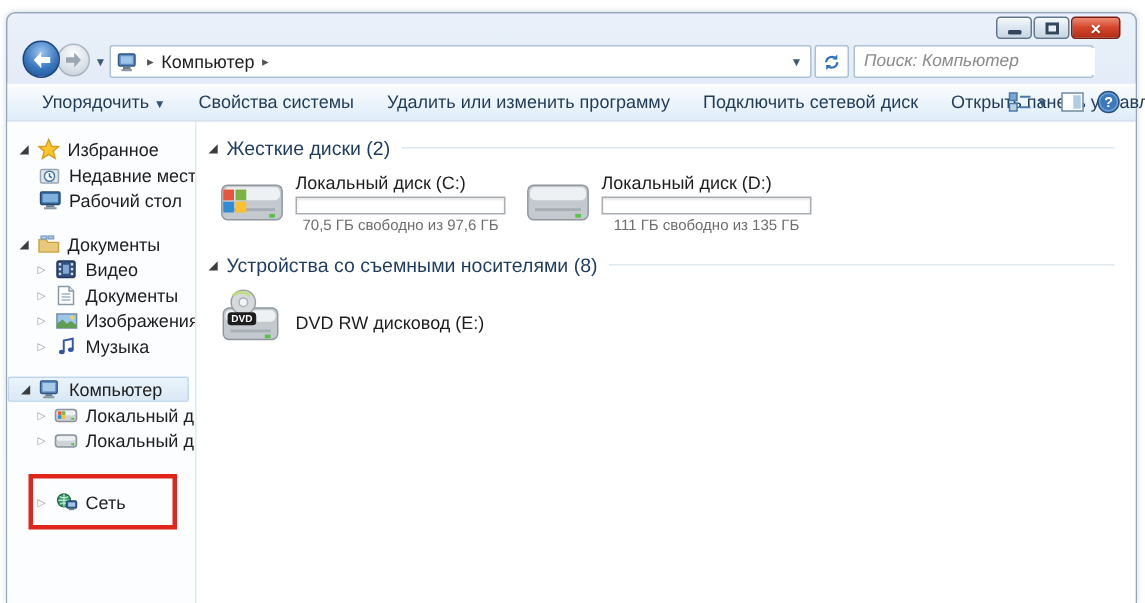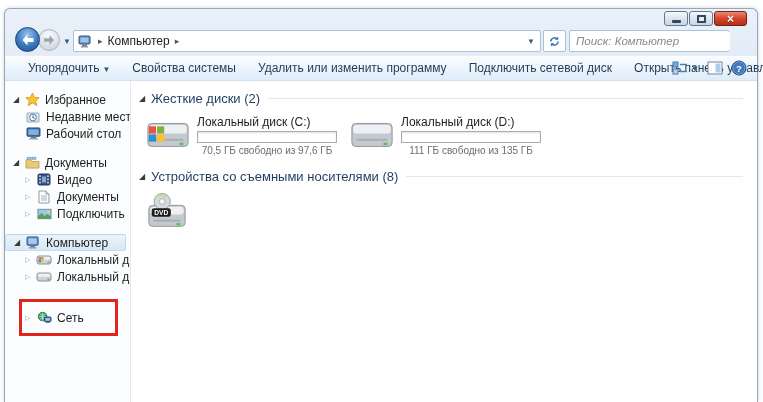--- a/index.html
+++ b/index.html
@@ -276,21 +276,32 @@
       </div>
       <div class="side-row child">
         <span class="exp">▷</span>
         <span class="sicon">
           <svg width="15" height="12" viewBox="0 0 16 12">
               <rect x="1" y="1" width="14" height="10" fill="#9cc7ea" stroke="#6f8aa5"></rect>
               <path d="M1 8 L5 5 L8 8 L11 6 L15 9 V11 H1 Z" fill="#5d9e54"></path>
               <circle cx="12" cy="3.5" r="1.5" fill="#f6d34c"></circle>
             </svg>
         </span>
-        <span>Подключить</span>
+        <span>Изображения</span>
+      </div>
+      <div class="side-row child">
+        <span class="exp">▷</span>
+        <span class="sicon">
+          <svg width="13" height="13" viewBox="0 0 13 13">
+              <path d="M4.5 10.5 V3 L10.5 1.8 V9" fill="none" stroke="#3557a0" stroke-width="1.3"></path>
+              <ellipse cx="3.2" cy="10.6" rx="1.9" ry="1.5" fill="#3557a0"></ellipse>
+              <ellipse cx="9.2" cy="9.1" rx="1.9" ry="1.5" fill="#3557a0"></ellipse>
+            </svg>
+        </span>
+        <span>Музыка</span>
       </div>
 
       <div class="section-gap"></div>
 
       <div class="side-row current">
         <span class="exp open">◢</span>
         <span class="sicon">
           <svg width="15" height="13" viewBox="0 0 16 14">
               <rect x="1" y="1" width="12" height="9" rx="1" fill="#5a8fc9" stroke="#32567e"></rect>
               <rect x="2.5" y="2.5" width="9" height="6" fill="#a9c9e8"></rect>
@@ -413,17 +424,18 @@
             <rect x="5.5" y="15.5" width="35" height="8" rx="3.5" fill="#eef1f3"></rect>
             <rect x="9" y="29" width="28" height="2" fill="#a6adb3"></rect>
             <rect x="33" y="32.5" width="4" height="2.6" fill="#57c443"></rect>
             <circle cx="18" cy="10" r="8.5" fill="#d6d9db" stroke="#979da3"></circle>
             <circle cx="18" cy="10" r="3" fill="#f2f4f5" stroke="#aab0b5"></circle>
             <path d="M10.5 5.5 a8.5 8.5 0 0 1 12 0" fill="none" stroke="#b8e06c" stroke-width="2" opacity=".8"></path>
             <rect x="7" y="17" width="20" height="9" rx="2.5" fill="#1d1d1d"></rect>
             <text x="17" y="24" text-anchor="middle" font-size="7" font-weight="bold" fill="#ffffff" font-family="Liberation Sans, sans-serif">DVD</text>
           </svg>
         </span>
+        <span class="dev-name">DVD RW дисковод (E:)</span>
       </div>
 
     </div>
   </div>
 </div>
 
 </body></html>

